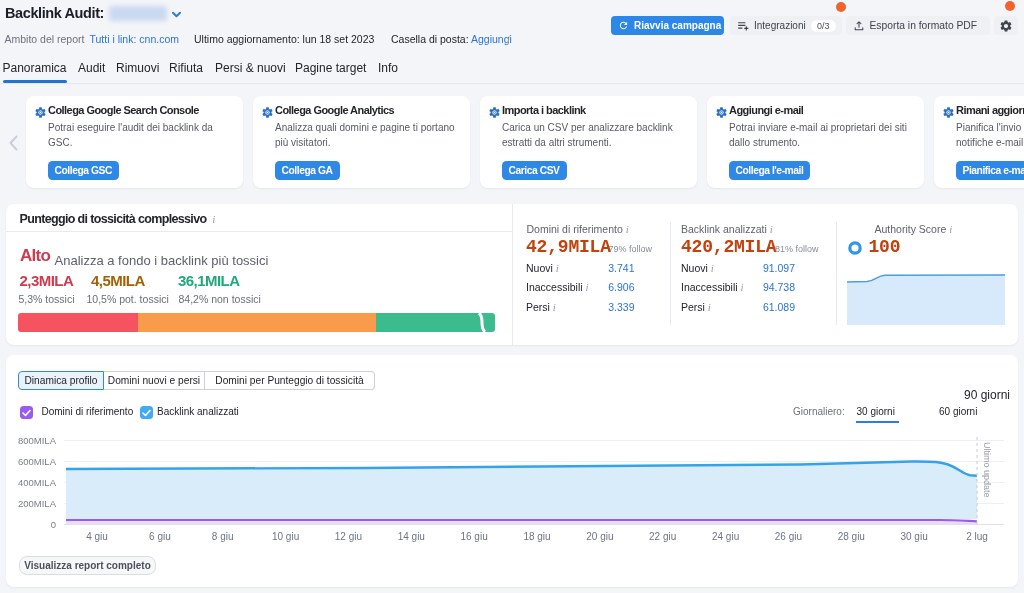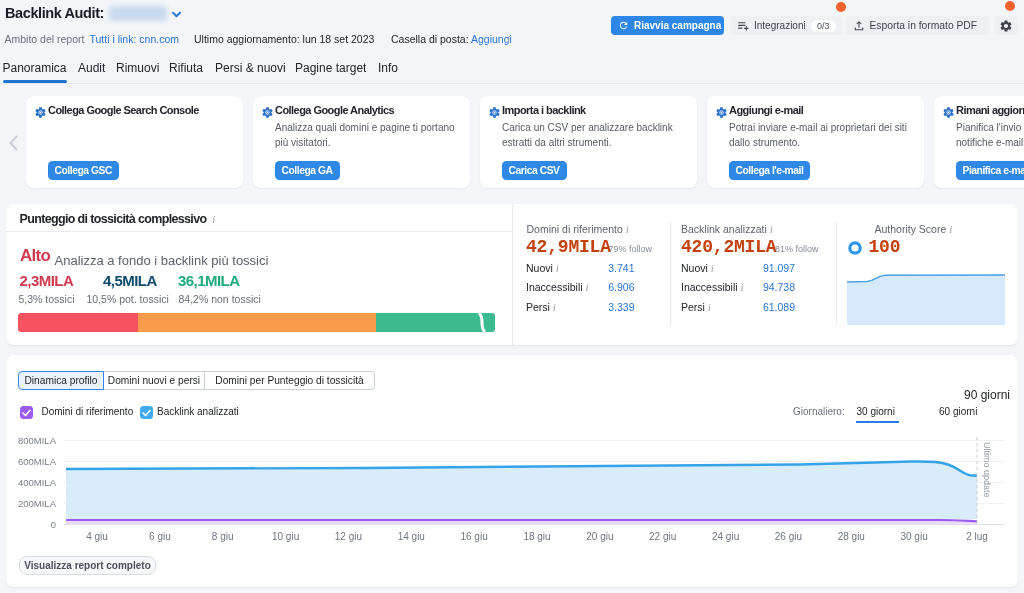--- a/index.html
+++ b/index.html
@@ -97,20 +97,21 @@
 
 <div class="card" style="left:26px;">
   <svg class="gear" width="13" height="13" viewBox="0 0 24 24">
       <g fill="#2a6fc9">
         <use href="#g1"></use>
       </g>
       <circle cx="12" cy="12" r="3.6" fill="#fff"></circle>
       <circle cx="12" cy="12" r="2.1" fill="none" stroke="#2a6fc9" stroke-width="1.6"></circle>
     </svg>
   <div class="ttl">Collega Google Search Console</div>
+  <div class="bdy">Potrai eseguire l'audit dei backlink da GSC.</div>
   <div class="cbtn">Collega GSC</div>
 </div>
 <div class="card" style="left:253px;">
   <svg class="gear" width="13" height="13" viewBox="0 0 24 24">
       <g fill="#2a6fc9">
         <use href="#g1"></use>
       </g>
       <circle cx="12" cy="12" r="3.6" fill="#fff"></circle>
       <circle cx="12" cy="12" r="2.1" fill="none" stroke="#2a6fc9" stroke-width="1.6"></circle>
     </svg>
@@ -158,21 +159,21 @@
 <div class="panel" style="left:6px; top:204px; width:1012px; height:141px;"></div>
 <div class="abs" style="left:19.5px; top:211.5px; font-size:12.5px; font-weight:bold; letter-spacing:-0.65px;">Punteggio di tossicità complessivo <span class="info" style="font-weight:normal; margin-left:3px;">i</span></div>
 <div class="abs" style="left:6px; top:231px; width:506px; height:1px; background:#e8eaef;"></div>
 <div class="vdiv" style="left:512px; top:204px; height:141px;"></div>
 <div class="vdiv" style="left:670px; top:222px; height:103px;"></div>
 <div class="vdiv" style="left:836px; top:222px; height:103px;"></div>
 
 <div class="abs" style="left:20px; top:245.5px; font-size:17px; font-weight:bold; letter-spacing:-0.7px; color:#cf3a4f;">Alto</div>
 <div class="abs" style="left:54.5px; top:252.5px; font-size:13px; color:#5d616c;">Analizza a fondo i backlink più tossici</div>
 <div class="abs" style="left:19.5px; top:272px; font-size:15px; font-weight:bold; letter-spacing:-0.55px; color:#cf3a4f;">2,3MILA</div>
-<div class="abs" style="left:103px; top:272px; font-size:15px; font-weight:bold; letter-spacing:-0.55px; color:#0c4a6e;">4,5MILA</div>
+<div class="abs" style="left:91px; top:272px; font-size:15px; font-weight:bold; letter-spacing:-0.55px; color:#a16207;">4,5MILA</div>
 <div class="abs" style="left:178px; top:272px; font-size:15px; font-weight:bold; letter-spacing:-0.55px; color:#1fa97d;">36,1MILA</div>
 <div class="abs" style="left:18.5px; top:293px; font-size:10.5px; color:#6a6e79;">5,3% tossici</div>
 <div class="abs" style="left:86.5px; top:293px; font-size:10.5px; color:#6a6e79;">10,5% pot. tossici</div>
 <div class="abs" style="left:178.5px; top:293px; font-size:10.5px; color:#6a6e79;">84,2% non tossici</div>
 
 <div class="abs" style="left:18px; top:313px; width:477px; height:19px; border-radius:3px; overflow:hidden;">
   <div style="position:absolute; left:0; width:120px; height:19px; background:#f4535f;"></div>
   <div style="position:absolute; left:120px; width:238px; height:19px; background:#f89b4b;"></div>
   <div style="position:absolute; left:358px; width:119px; height:19px; background:#3cbc8e;"></div>
   <svg style="position:absolute; left:458px; top:0;" width="12" height="19" viewBox="0 0 12 19">

